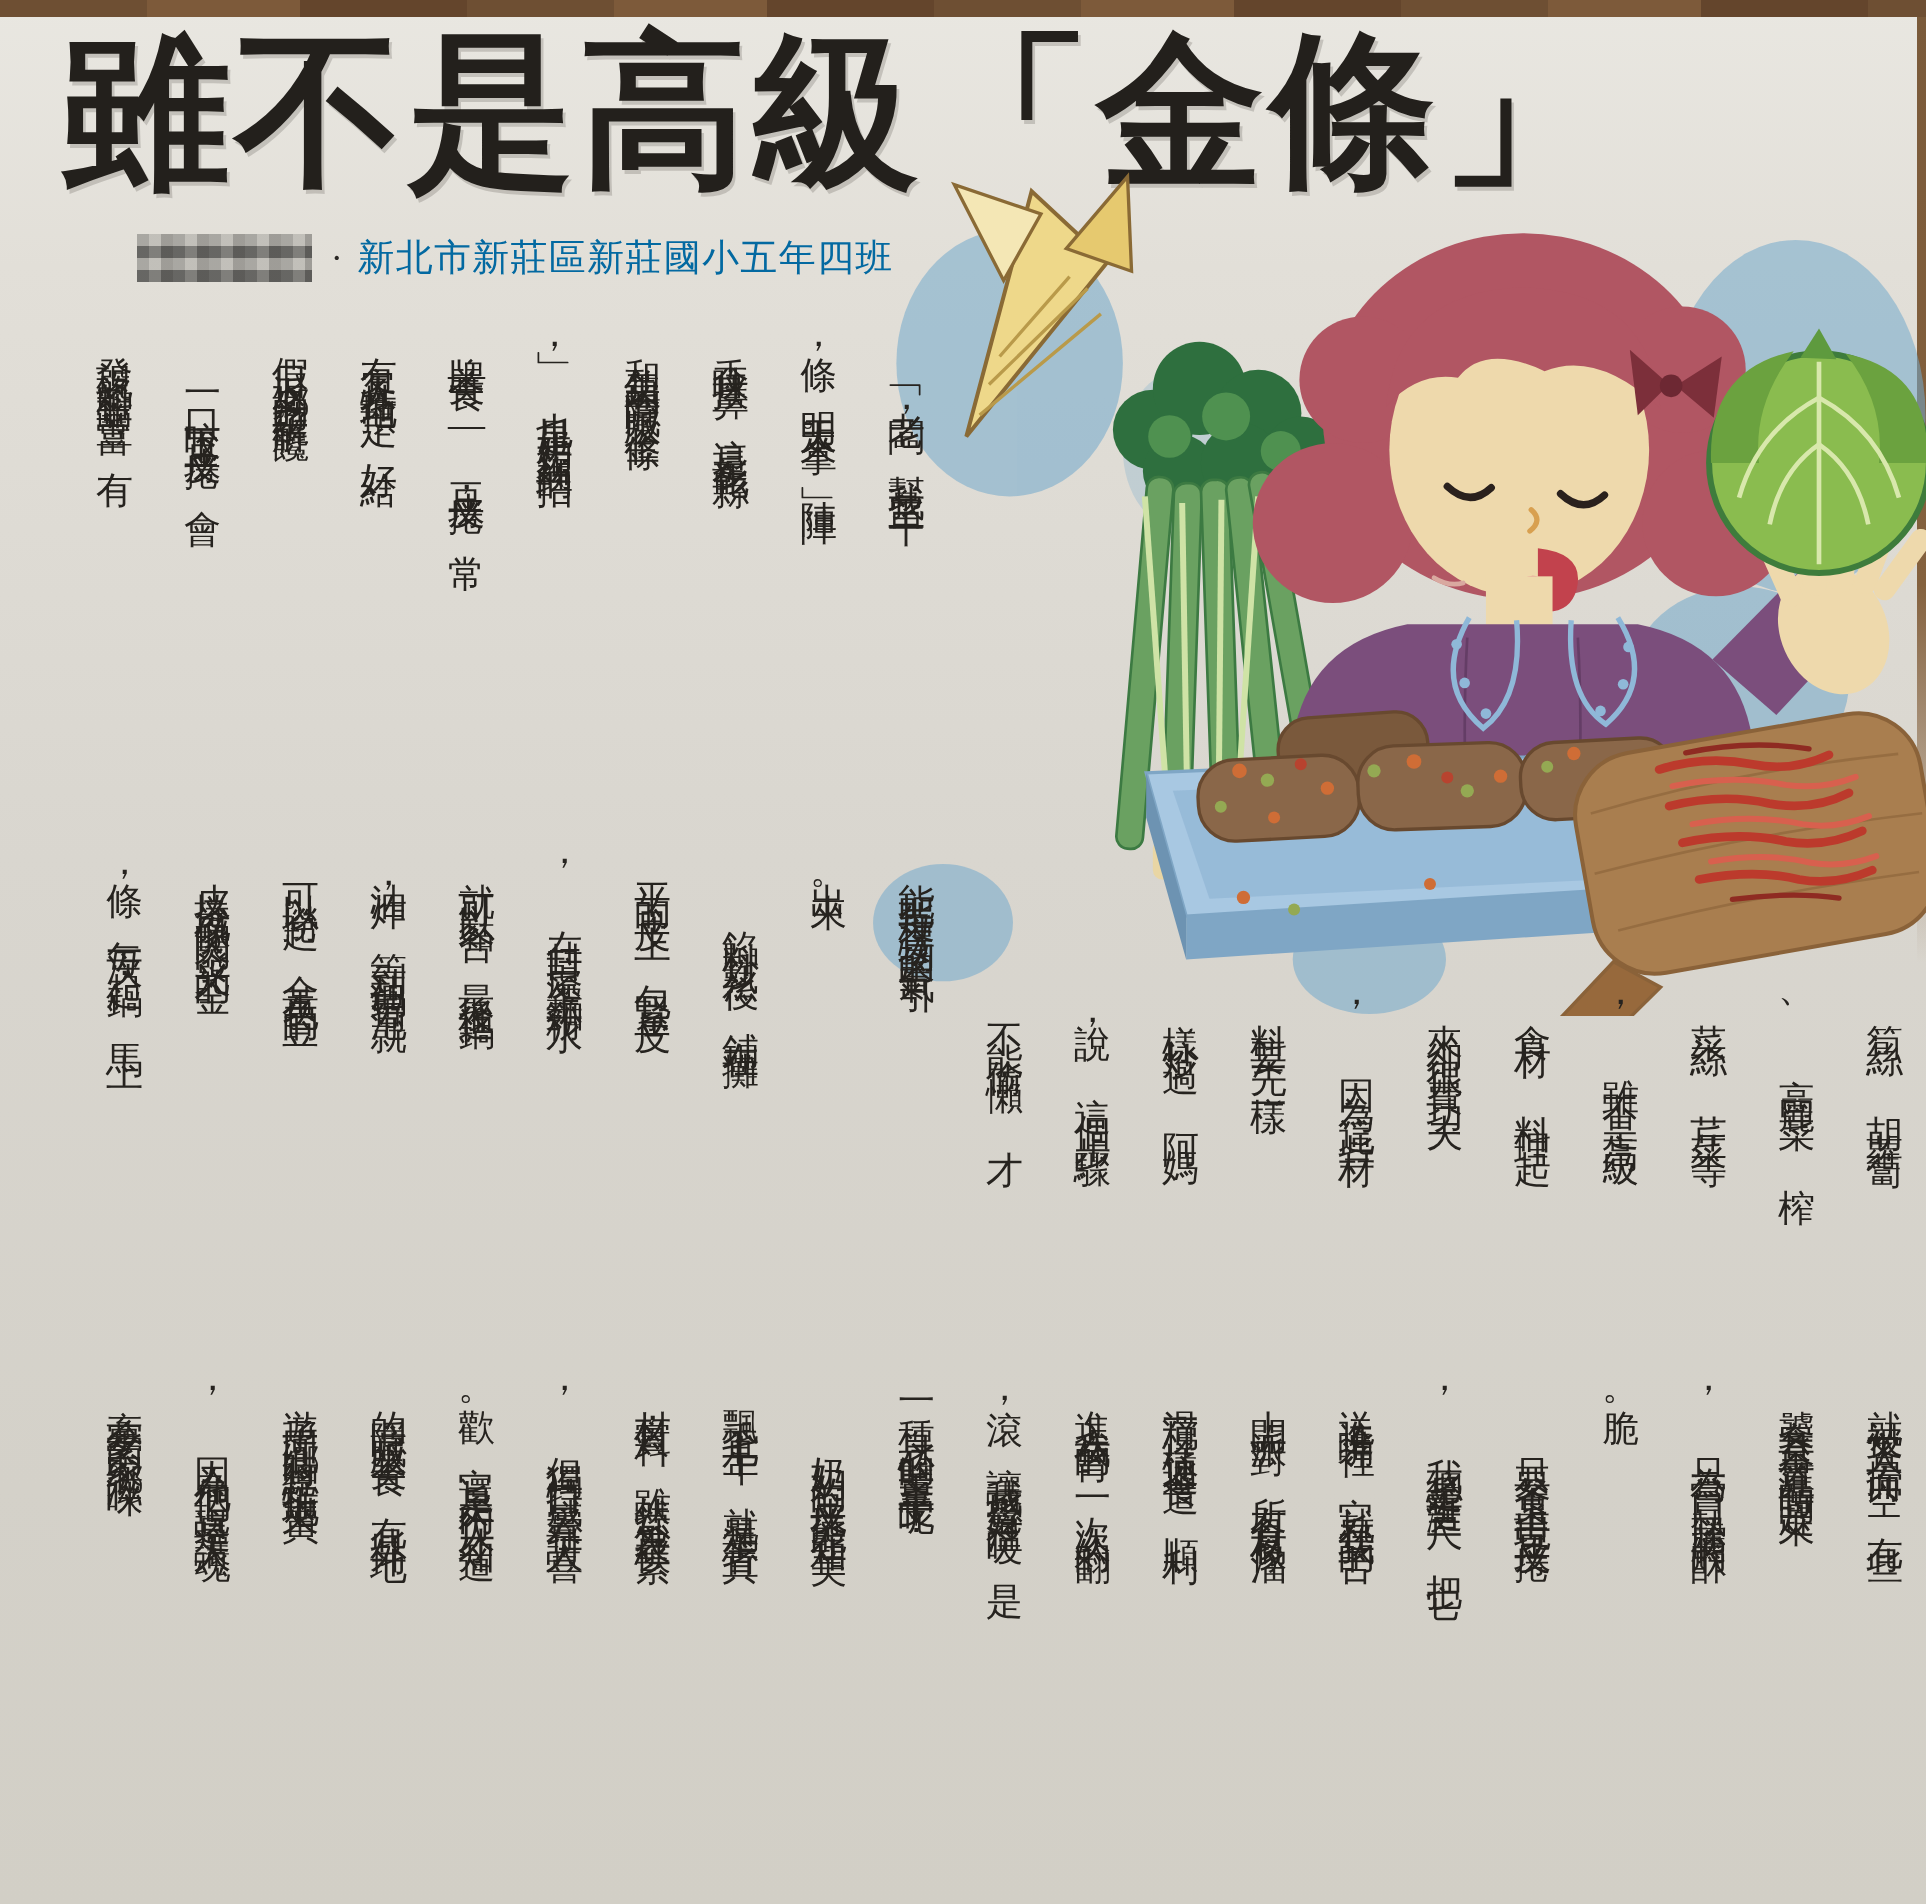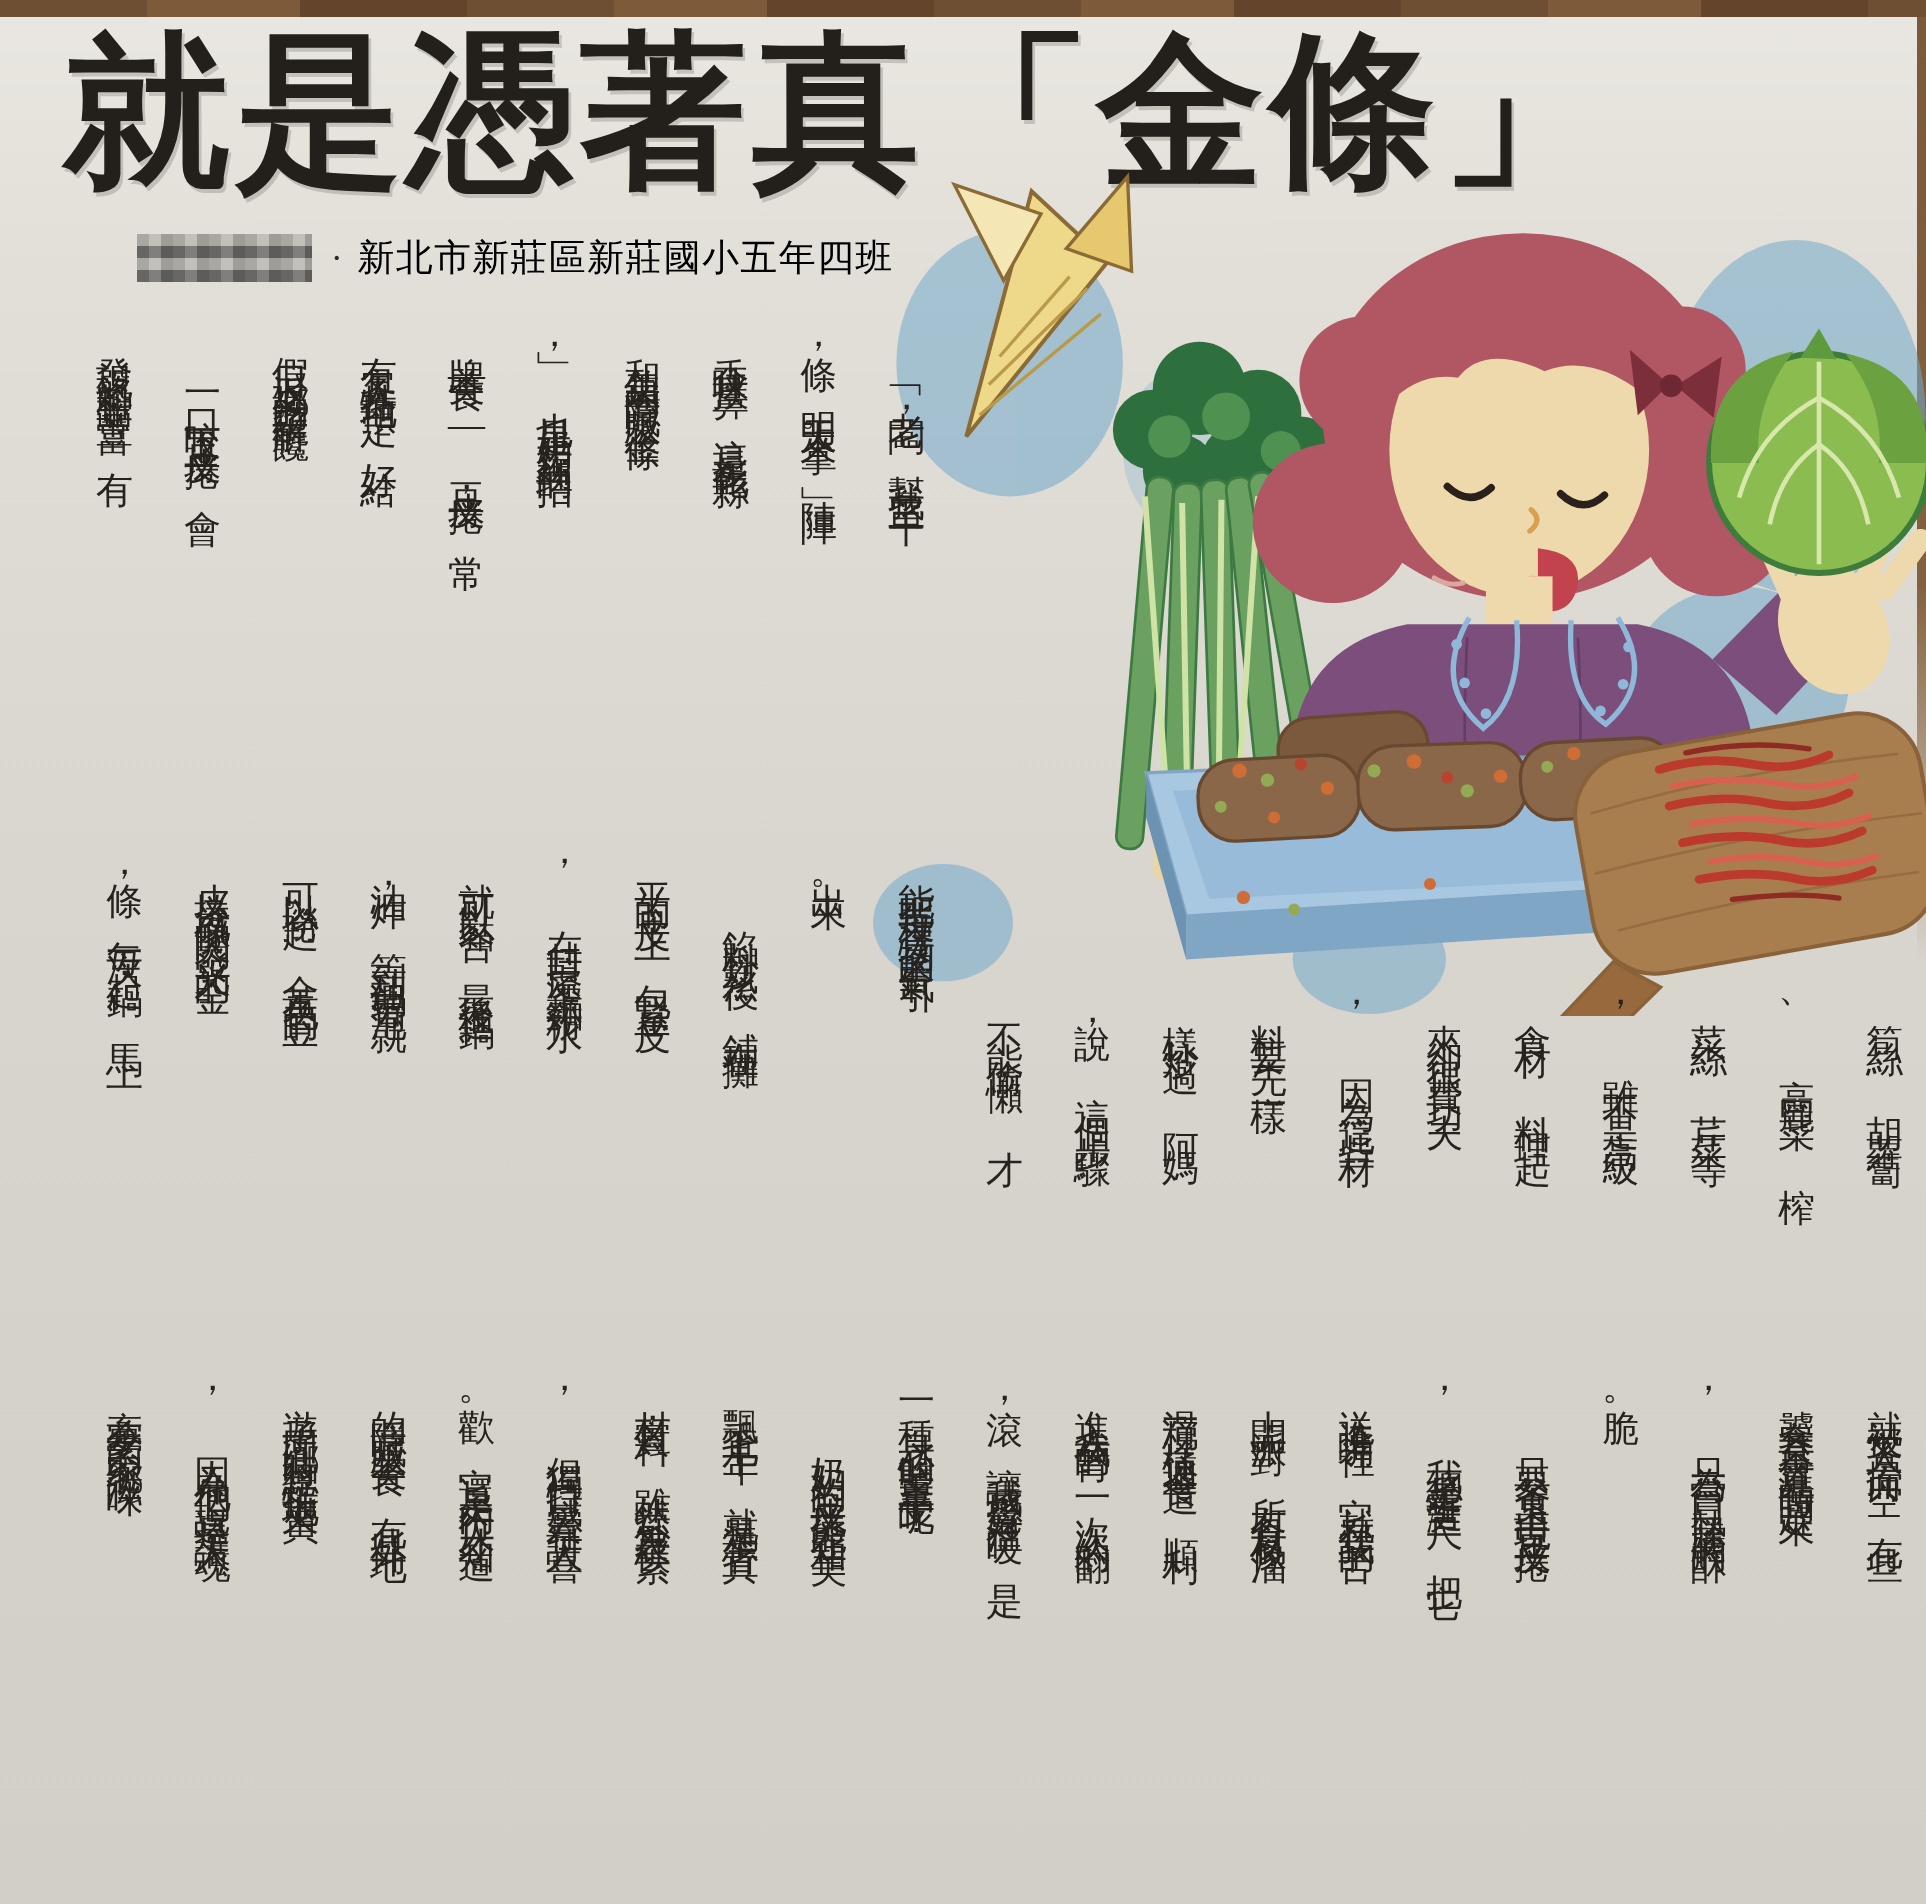--- a/index.html
+++ b/index.html
@@ -18,42 +18,42 @@
     font-size:167px;line-height:177px;font-weight:900;color:#23201c;letter-spacing:5.3px;
     font-family:"Liberation Serif", serif;white-space:nowrap;
     text-shadow:2.7px 4px 0 rgba(40,35,30,.18);}
   
   .byline{position:absolute;left:137px;top:231px;height:53px;display:flex;align-items:center;}
   .name-blur{width:175px;height:48px;margin-right:18.7px;
     background:
       repeating-linear-gradient(0deg,rgba(70,70,68,.55) 0 12px,rgba(190,188,182,.55) 12px 24px),
       repeating-linear-gradient(90deg,#8f8e8a 0 12px,#c6c4be 12px 24px,#787672 24px 36px);}
   .byline .dot{font-size:36px;color:#2a2724;margin-right:14.7px;}
-  .byline .school{font-size:37px;letter-spacing:1.3px;color:#000000;font-family:"Liberation Sans", sans-serif;font-weight:500;}
+  .byline .school{font-size:37px;letter-spacing:1.3px;color:#0369a1;font-family:"Liberation Sans", sans-serif;font-weight:500;}
   
   .band{position:absolute;writing-mode:vertical-rl;text-orientation:upright;color:#26231f;}
   .col{block-size:37px;margin-block-end:51px;font-size:37px;line-height:37px;
        font-family:"Liberation Serif", serif;white-space:nowrap;}
   .band-top{left:37px;top:328px;width:888px;height:461px;}
   .band-top .col{letter-spacing:8.7px;}
   .band-mid{left:37px;top:854px;width:1866px;height:475px;}
   .band-mid .col{letter-spacing:10.7px;}
   .band-mid .pad{padding-top:141px;letter-spacing:18px;}
   .band-bot{left:37px;top:1381px;width:1866px;height:524px;}
   .band-bot .col{letter-spacing:10px;}
   
   .illo{position:absolute;left:866px;top:150px;width:1060px;height:866px;}
 </style>
 </head>
 <body>
 
 <div class="wood-top"></div>
 <div class="wood-right"></div>
 
-<div class="headline">就是憑著真「金條」</div>
+<div class="headline">雖不是高級「金條」</div>
 
 <div class="byline">
   <div class="name-blur"></div>
   <span class="dot">·</span>
   <span class="school">新北市新莊區新莊國小五年四班</span>
 </div>
 
 <div class="illo">
 <svg width="1060" height="866" viewBox="0 0 1590 1300">
 

